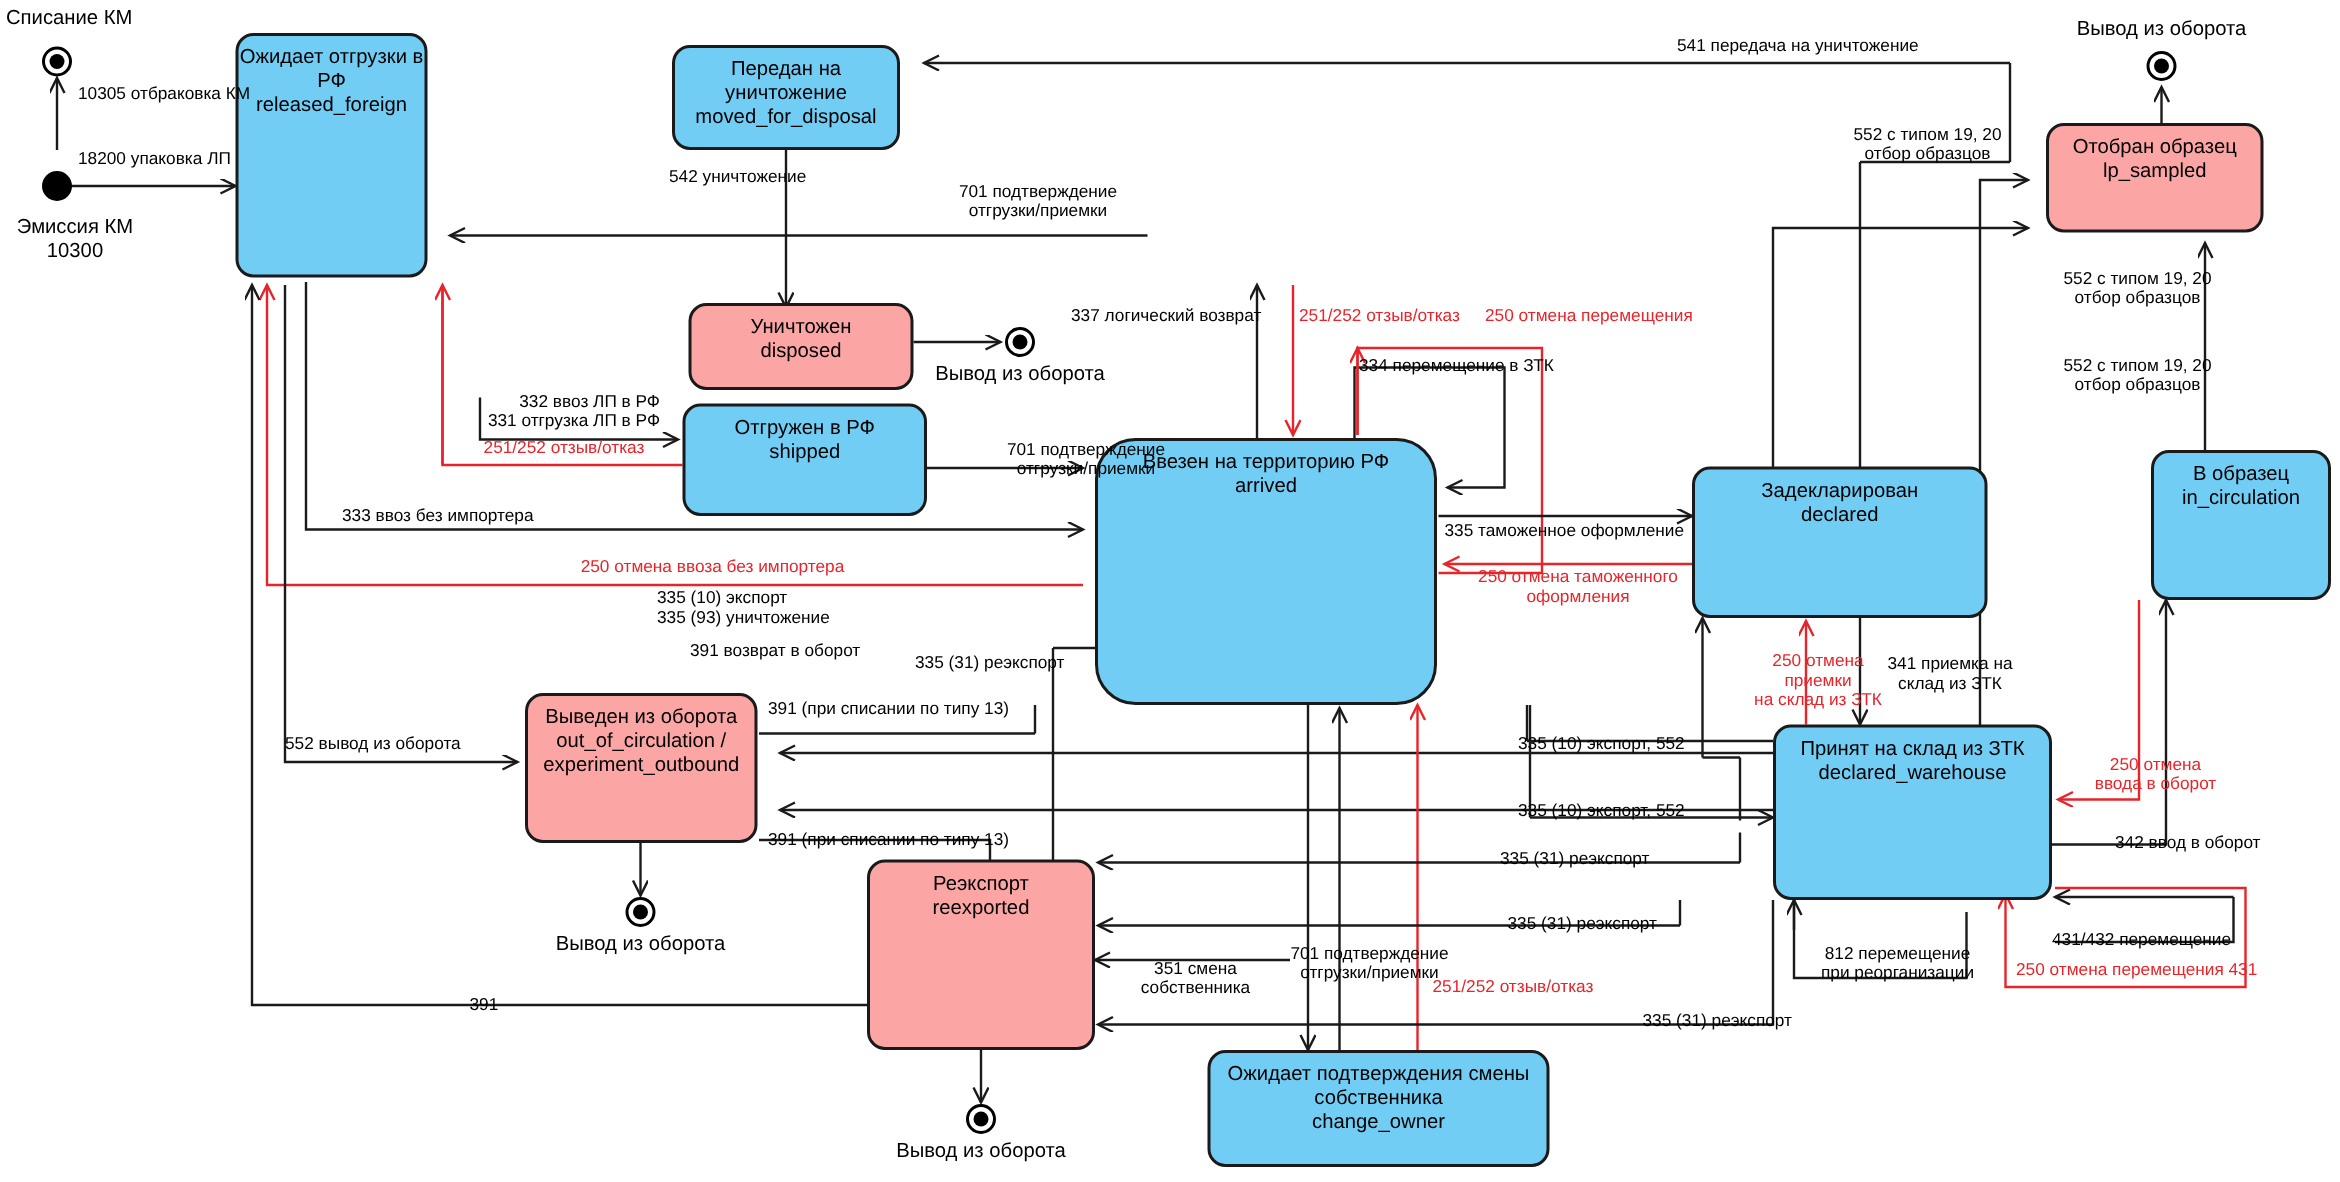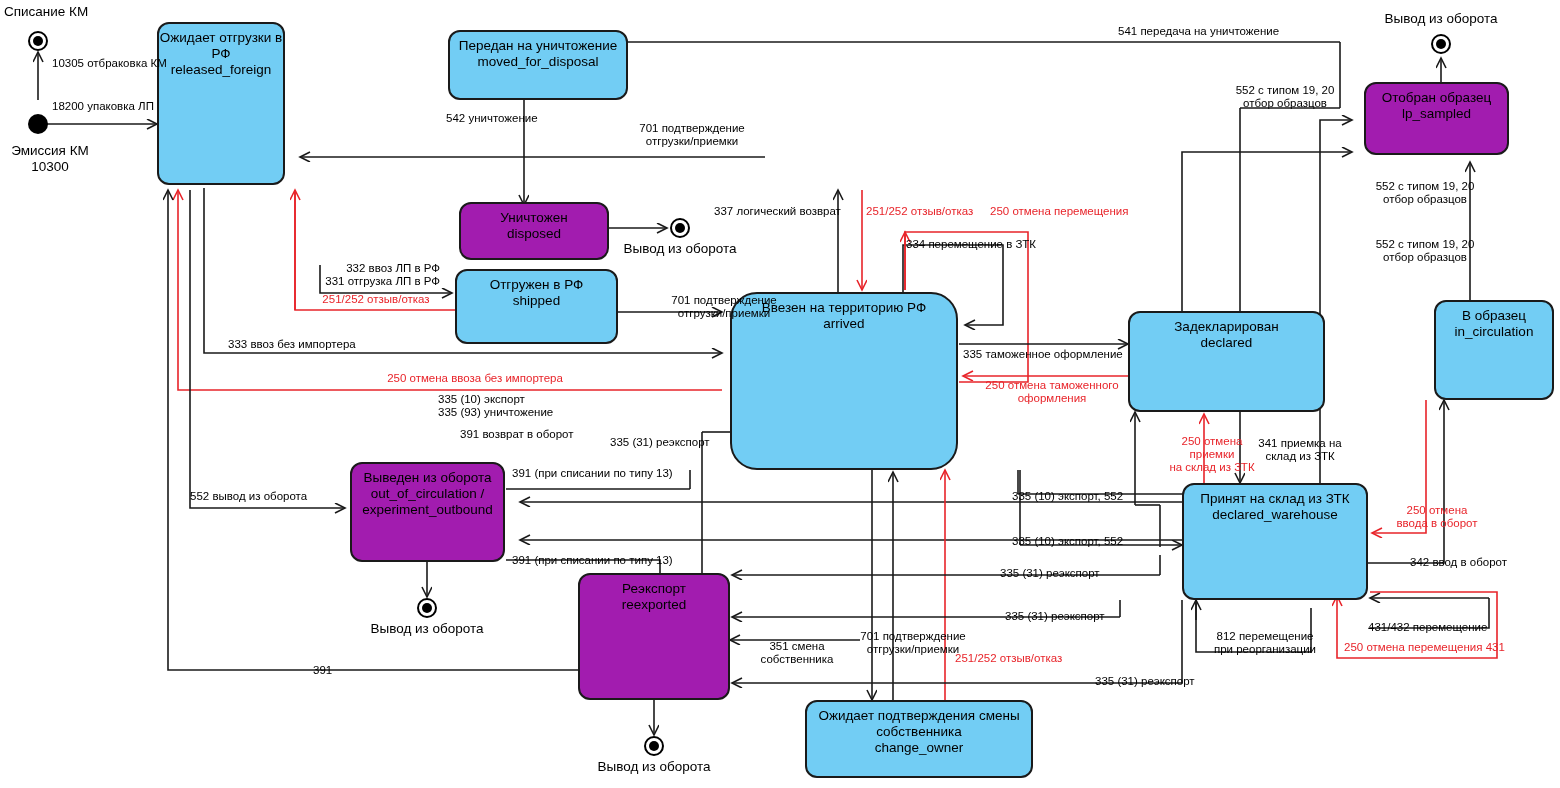--- a/index.html
+++ b/index.html
@@ -3,21 +3,21 @@
 <meta charset="utf-8">
 <style>
   html,body{margin:0;padding:0;background:#ffffff;}
   body{font-family:"Liberation Sans", sans-serif;}
   #canvas{position:relative;width:1560px;height:788px;background:#ffffff;overflow:hidden;}
   .state{position:absolute;box-sizing:border-box;border:2px solid #1a1a1a;border-radius:12px;
          display:flex;align-items:flex-start;justify-content:center;text-align:center;
          font-size:13.5px;line-height:16px;color:#000;padding-top:6px;}
   .state .lbl{display:block;width:100%;white-space:pre-line;}
   .blue{background:#72CDF4;}
-  .green{background:#a21caf;}
+  .green{background:#fca5a5;}
   .endnode{position:absolute;width:20px;height:20px;border-radius:50%;border:2px solid #000;background:#fff;box-sizing:border-box;}
   .endnode::after{content:"";position:absolute;left:3px;top:3px;width:10px;height:10px;border-radius:50%;background:#000;}
   .startnode{position:absolute;width:20px;height:20px;border-radius:50%;background:#000;}
   .cap{position:absolute;font-size:11.5px;line-height:13px;color:#000;white-space:pre-line;}
   .cap.c{text-align:center;}
   .cap.r{text-align:right;}
   .cap.big{font-size:13.5px;line-height:16px;}
   .cap.red{color:#E8242A;}
   svg{position:absolute;left:0;top:0;width:1560px;height:788px;overflow:visible;}
   .k{stroke:#1a1a1a;stroke-width:1.6;fill:none;}
@@ -149,21 +149,21 @@
     <path class="k" d="M1135,505 L1135,412" marker-end="url(#ah)"></path>
     <path class="k" d="M1135,505 L1160,505"></path>
     <path class="k" d="M1160,547 L1160,505"></path>
   </svg>
 
   <div class="state blue" style="left:157px;top:22px;width:128px;height:163px;">
     <span class="lbl">Ожидает отгрузки в РФ
 released_foreign</span>
   </div>
 
-  <div class="state blue" style="left:448px;top:30px;width:180px;height:70px;">
+  <div class="state blue" style="left:448px;top:30px;width:152px;height:70px;">
     <span class="lbl">Передан на уничтожение
 moved_for_disposal</span>
   </div>
 
 
   <div class="state green" style="left:1364px;top:82px;width:145px;height:73px;">
     <span class="lbl">Отобран образец
 lp_sampled</span>
   </div>
 

